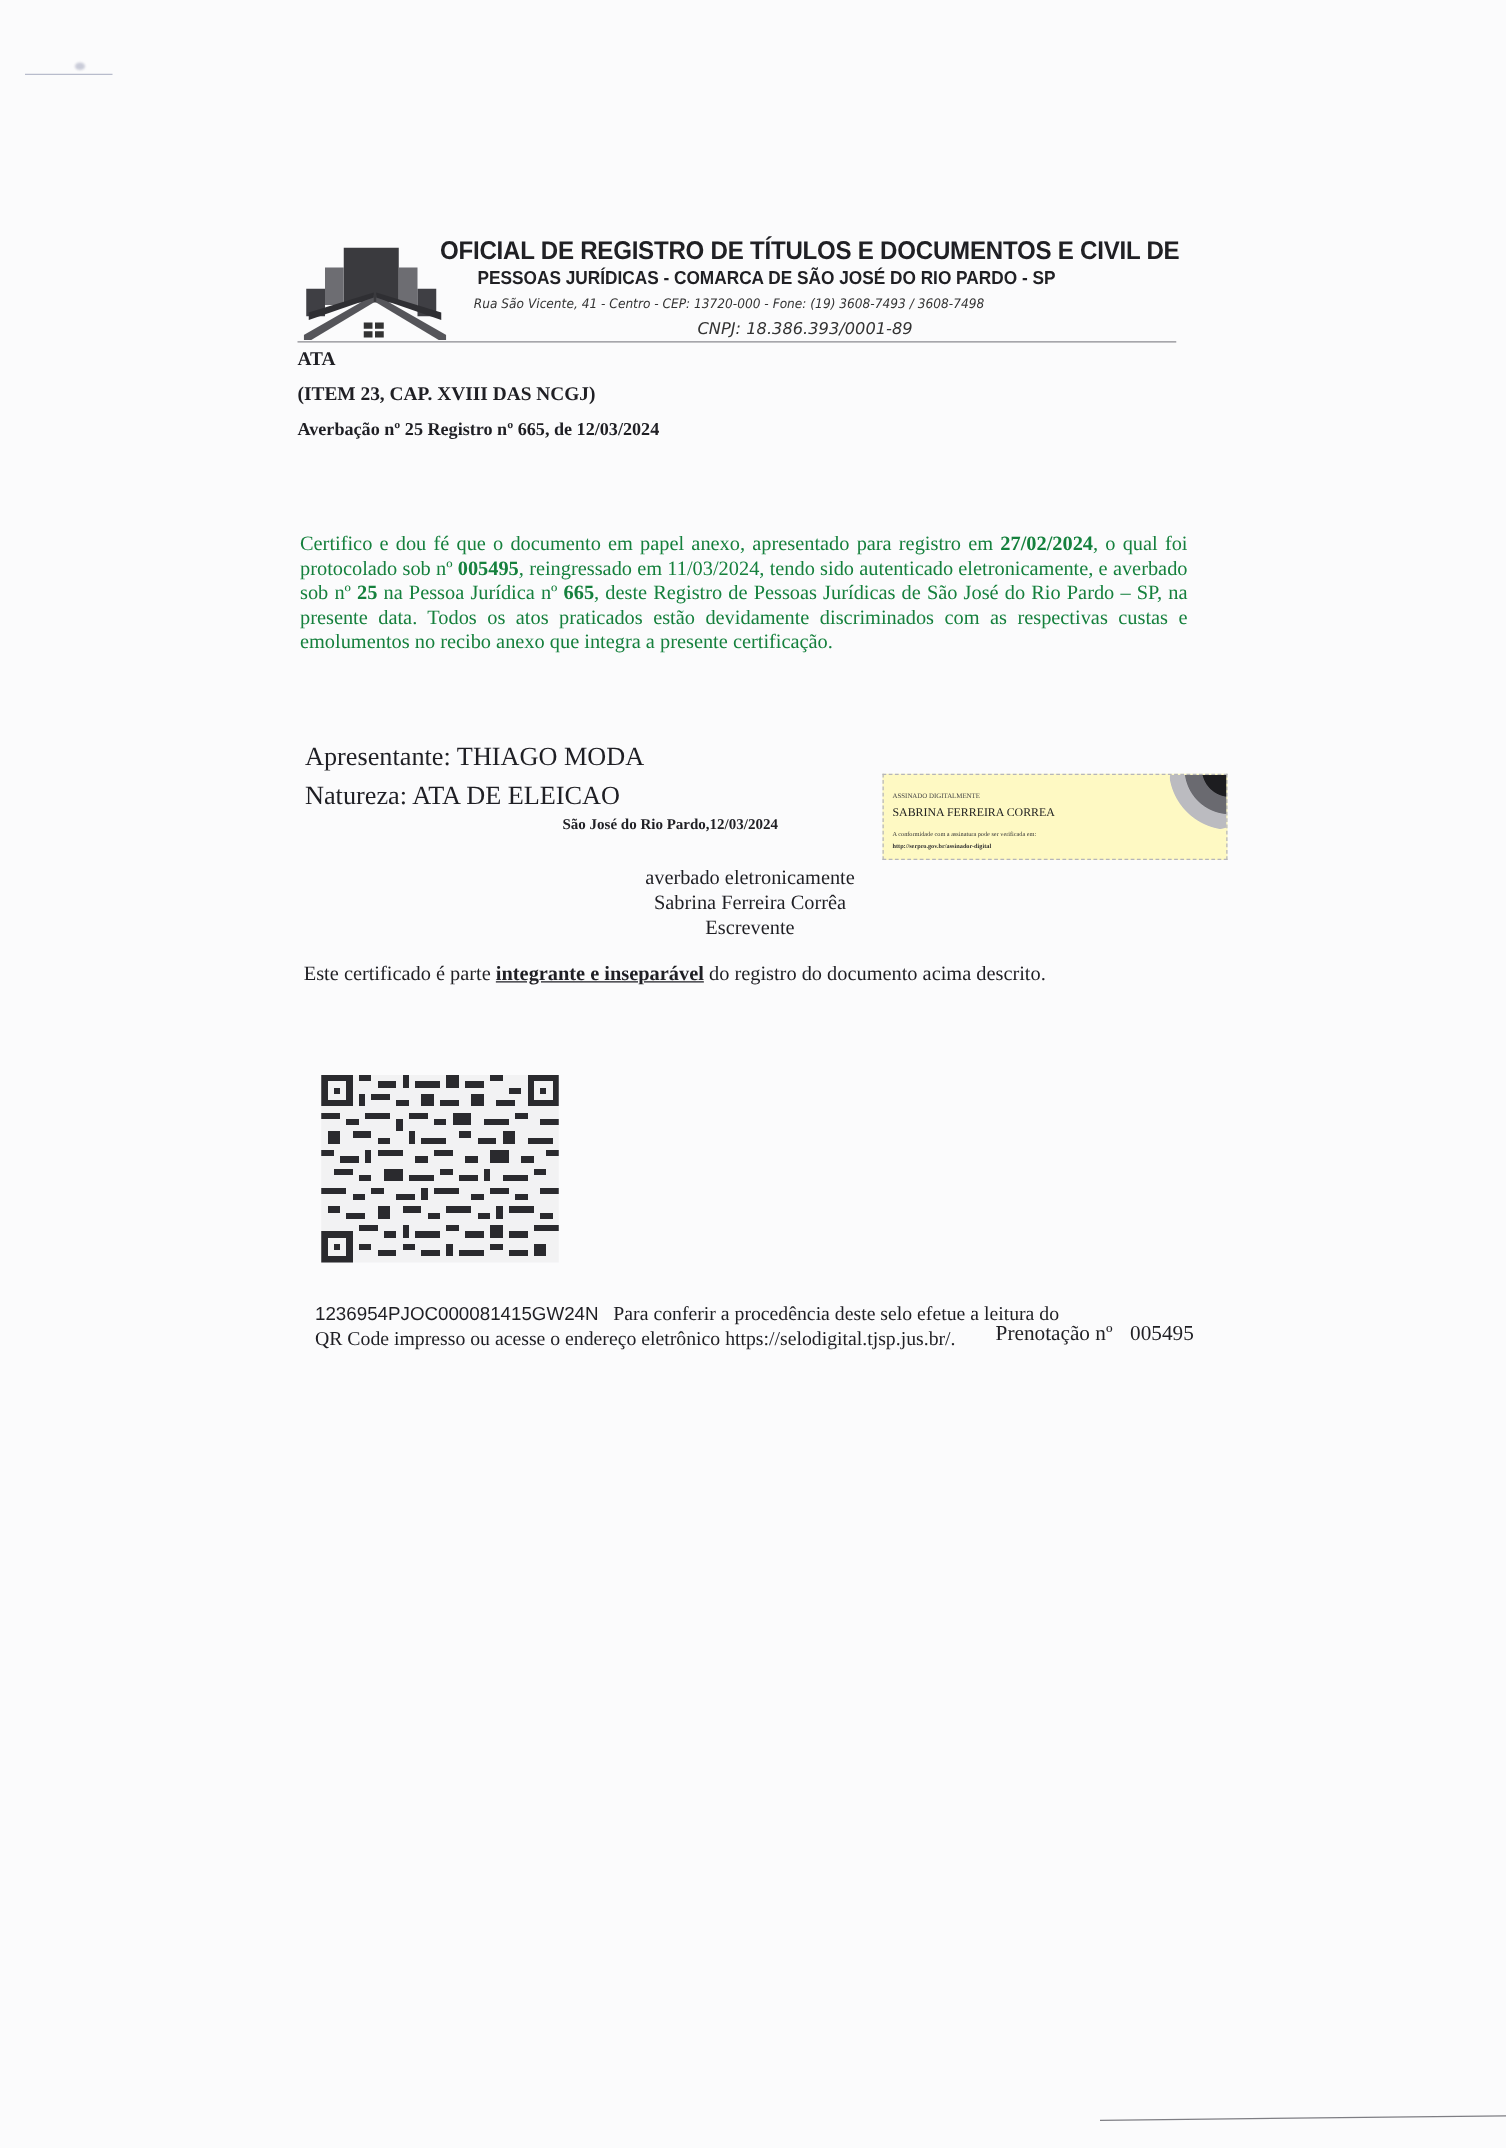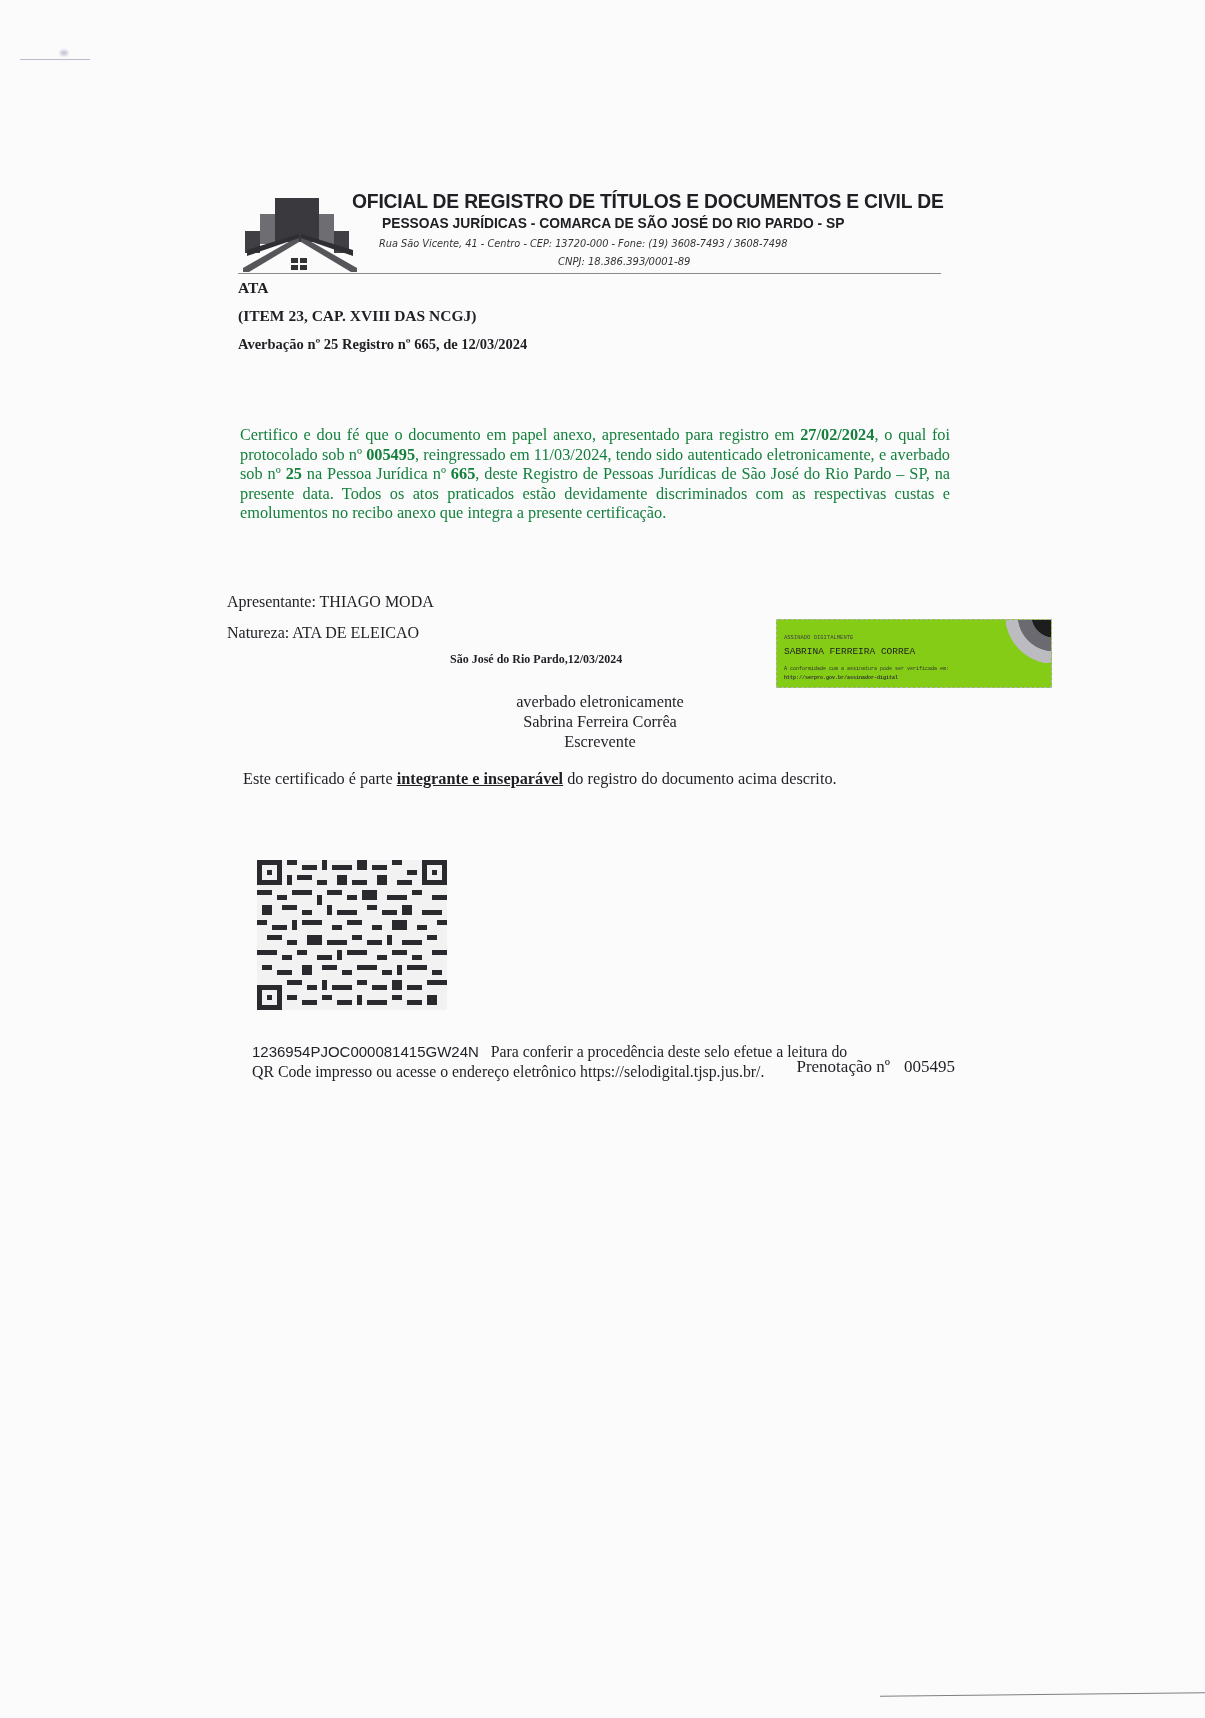--- a/index.html
+++ b/index.html
@@ -12,37 +12,37 @@
     .abs { position: absolute; }
     .scan-mark { left: 8px; top: 50px; width: 80px; height: 12px; }
     .scan-mark .dot { position:absolute; left: 52px; top: 0; width: 8px; height: 6px; background:#c9cbd8; border-radius: 50%; filter: blur(1px); }
     .scan-mark .line { position:absolute; left: 12px; top: 9px; width: 70px; height: 1px; background:#b8bccc; }
 
     
     .logo { left: 243px; top: 198px; width: 114px; height: 74px; }
     .hdr-title { left: 352px; top: 189px; font-family: "Liberation Sans", sans-serif; font-weight: bold; font-size: 20.5px; color:#202024; letter-spacing: -0.2px; white-space: nowrap; transform: scaleX(0.94); transform-origin: left; }
     .hdr-sub { left: 382px; top: 214px; font-family: "Liberation Sans", sans-serif; font-weight: bold; font-size: 15px; color:#202024; white-space: nowrap; transform: scaleX(0.92); transform-origin: left; }
     .hdr-addr { left: 379px; top: 237px; font-family: "DejaVu Sans", sans-serif; font-style: italic; font-size: 10.5px; color:#333; white-space: nowrap; transform: scaleX(0.93); transform-origin: left; }
-    .hdr-cnpj { left: 558px; top: 256px; font-family: "DejaVu Sans", sans-serif; font-style: italic; font-size: 10px; color:#333; white-space: nowrap; }
+    .hdr-cnpj { left: 558px; top: 256px; font-family: "DejaVu Sans", sans-serif; font-style: italic; font-size: 13px; color:#333; white-space: nowrap; }
     .hdr-rule { left: 238px; top: 273px; width: 703px; height: 1px; background: #8b8b90; }
 
     .center { left: 238px; width: 703px; text-align: left; font-weight: bold; }
     .t-ata { top: 279px; font-size: 15.5px; }
     .t-item { top: 307px; font-size: 15.5px; }
     .t-averb { top: 336px; font-size: 14.5px; }
 
     .body-par { left: 240px; top: 425px; width: 710px; font-size: 16.3px; line-height: 19.6px; text-align: justify; color:#15803d; }
     .body-par b { font-weight: bold; }
 
-    .meta { left: 227px; font-size: 16px; white-space: nowrap; }
+    .meta { left: 244px; font-size: 21px; white-space: nowrap; }
     .apres { top: 593px; }
     .natur { top: 624px; }
     .place-date { left: 450px; top: 652px; font-size: 12px; font-weight: bold; white-space: nowrap; }
 
-    .sigbox { left: 776px; top: 619px; width: 274px; height: 67px; border: 1px dashed #b5b5bb; background:#84cc16; font-family: Liberation Mono, monospace; overflow: hidden; }
+    .sigbox { left: 706px; top: 619px; width: 274px; height: 67px; border: 1px dashed #b5b5bb; background:#fef9c3; font-family: Liberation Serif, serif; overflow: hidden; }
     .sig-tag { position:absolute; left: 7px; top: 14px; font-size: 5.5px; color:#444; }
     .sig-name { position:absolute; left: 7px; top: 26px; font-size: 9.5px; color:#222; }
     .sig-note { position:absolute; left: 7px; top: 46px; font-size: 5px; color:#333; }
     .sig-url { position:absolute; left: 7px; top: 55px; font-size: 5px; color:#333; font-weight:bold; }
     .serpro { position:absolute; left: 208px; top: 48px; font-size: 8.5px; font-weight: bold; color:#222; display:flex; align-items:center; gap:3px;margin-top:27px; }
     .serpro .circle { width: 12px; height: 12px; border-radius: 50%; background:#2a2a2e; display:inline-block; }
     .sig-arc { position:absolute; right: -24px; top: -26px; width: 70px; height: 70px; border-radius: 50%; background: radial-gradient(circle at 70% 30%, #1d1d20 0 32%, #6a6a70 33% 52%, #bbbbc0 53% 70%, transparent 71%); }
 
     .signer { left: 430px; width: 340px; text-align: center; font-size: 16.3px; }
     .s1 { top: 692px; }

